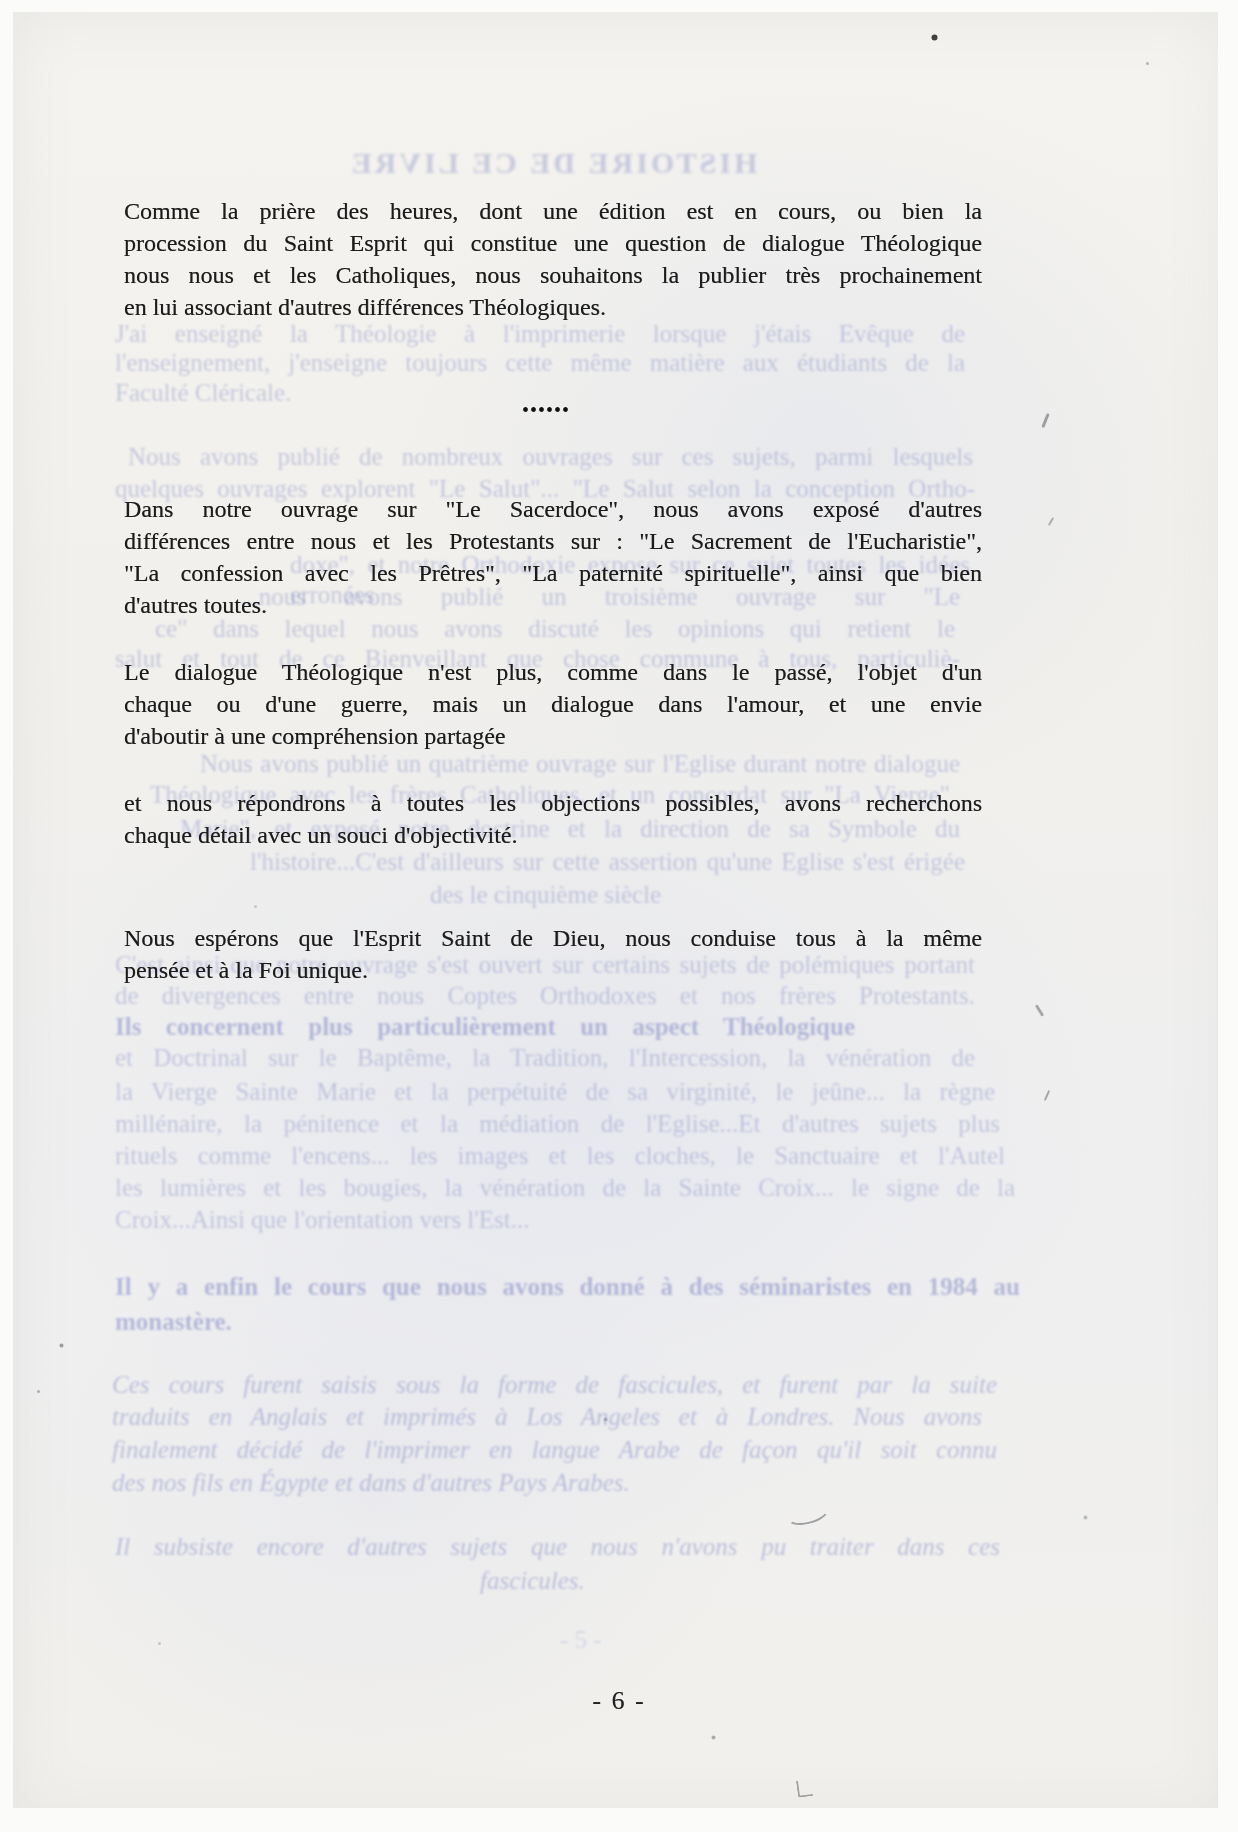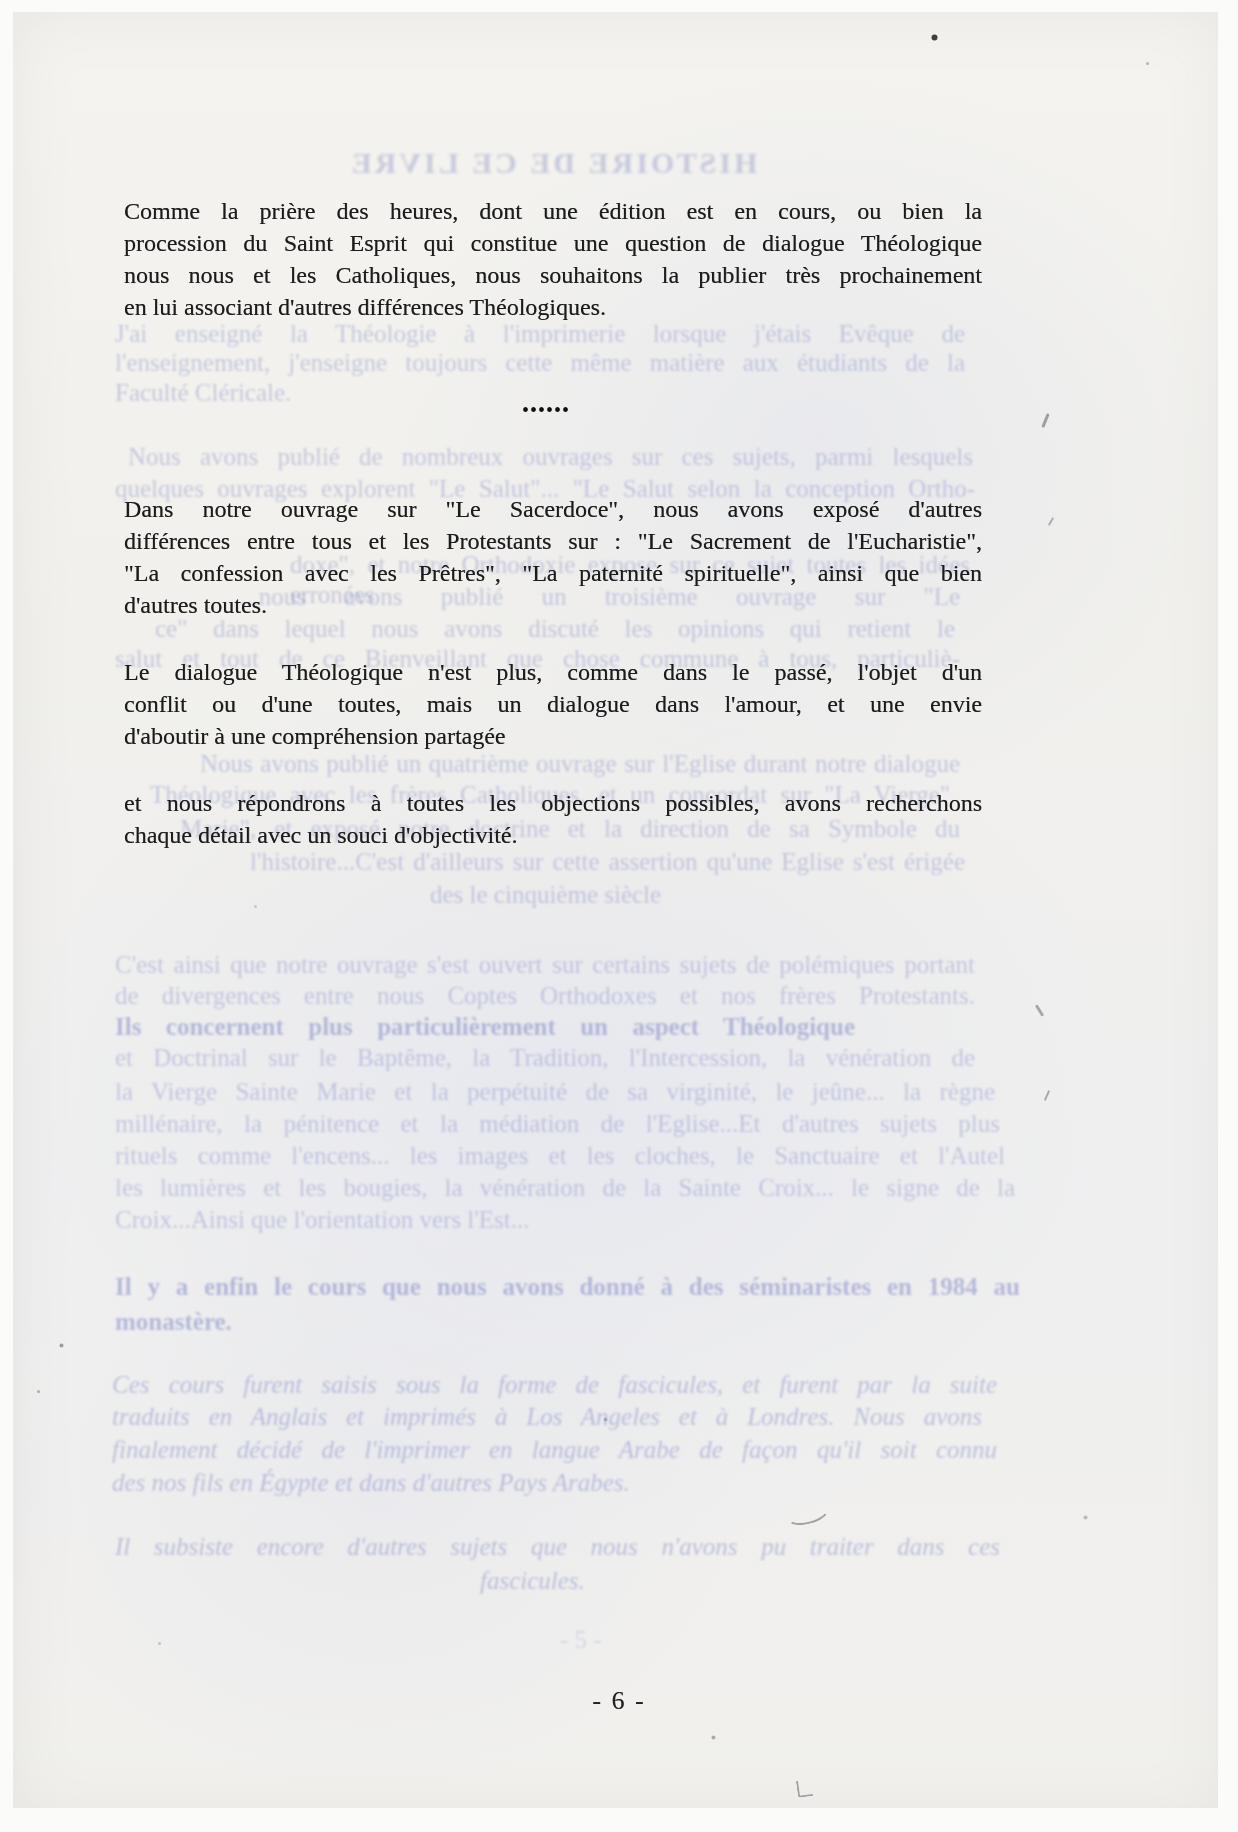--- a/index.html
+++ b/index.html
@@ -113,32 +113,36 @@
 
   <div class="layer textlayer" id="text-layer">
       <div class="para" style="top: 195px;">
         <div class="line jl">Comme la prière des heures, dont une édition est en cours, ou bien la</div>
         <div class="line jl">procession du Saint Esprit qui constitue une question de dialogue Théologique</div>
         <div class="line jl">nous nous et les Catholiques, nous souhaitons la publier très prochainement</div>
         <div class="line">en lui associant d'autres différences Théologiques.</div>
       </div>
       <div class="para" style="top: 493px;">
         <div class="line jl">Dans notre ouvrage sur "Le Sacerdoce", nous avons exposé d'autres</div>
-        <div class="line jl">différences entre tous et les Protestants sur : "Le Sacrement de l'Eucharistie",</div>
+        <div class="line jl">différences entre nous et les Protestants sur : "Le Sacrement de l'Eucharistie",</div>
         <div class="line jl">"La confession avec les Prêtres", "La paternité spirituelle", ainsi que bien</div>
         <div class="line">d'autres toutes.</div>
       </div>
       <div class="para" style="top: 656px;">
         <div class="line jl">Le dialogue Théologique n'est plus, comme dans le passé, l'objet d'un</div>
-        <div class="line jl">conflit ou  d'une toutes,  mais un dialogue dans l'amour, et une envie</div>
+        <div class="line jl">chaque ou  d'une guerre,  mais un dialogue dans l'amour, et une envie</div>
         <div class="line">d'aboutir à une compréhension partagée</div>
       </div>
       <div class="para" style="top: 787px;">
         <div class="line jl">et nous répondrons à toutes les objections possibles, avons recherchons</div>
         <div class="line">chaque détail avec un souci d'objectivité.</div>
+      </div>
+      <div class="para" style="top: 922px;">
+        <div class="line jl">Nous espérons que l'Esprit Saint de Dieu, nous conduise tous à la même</div>
+        <div class="line">pensée et à la Foi unique.</div>
       </div>
     </div>
 
   <div class="dots">••••••</div>
 
   <div class="pagenum">- 6 -</div>
 
   <div class="speck"></div>
   <div class="mark m1"></div>
   <div class="mark m2"></div>

